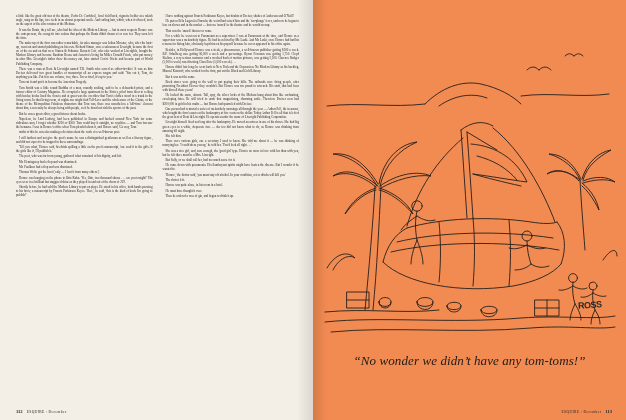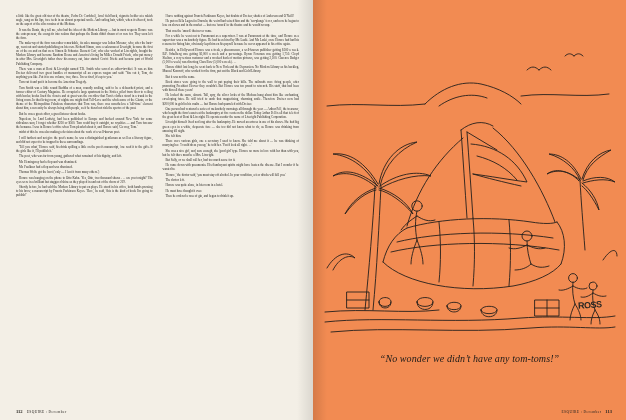--- a/index.html
+++ b/index.html
@@ -90,21 +90,21 @@
   }
   .cartoon-art svg { display: block; width: 100%; height: 100%; }
   .caption {
     position: absolute;
     left: 0;
     right: 0;
     top: 353px;
     text-align: center;
     font-family: "Liberation Serif", serif;
     font-style: italic;
-    font-size: 10px;
+    font-size: 13px;
     color: #1d1b19;
     letter-spacing: 0.1px;
   }
   .signature {
     position: absolute;
     right: 24px;
     top: 300px;
     font-family: "Liberation Sans", sans-serif;
     font-weight: bold;
     font-size: 9px;

